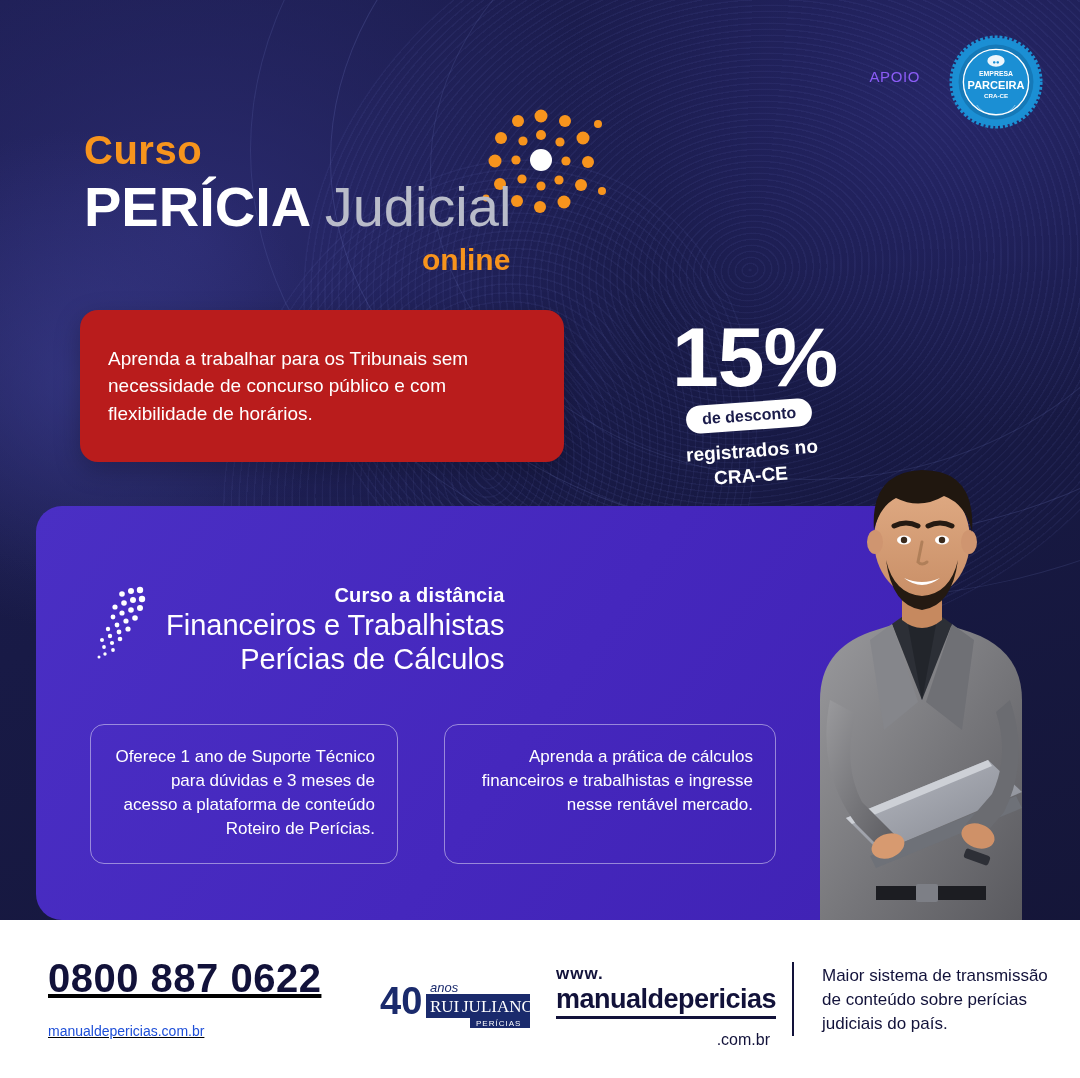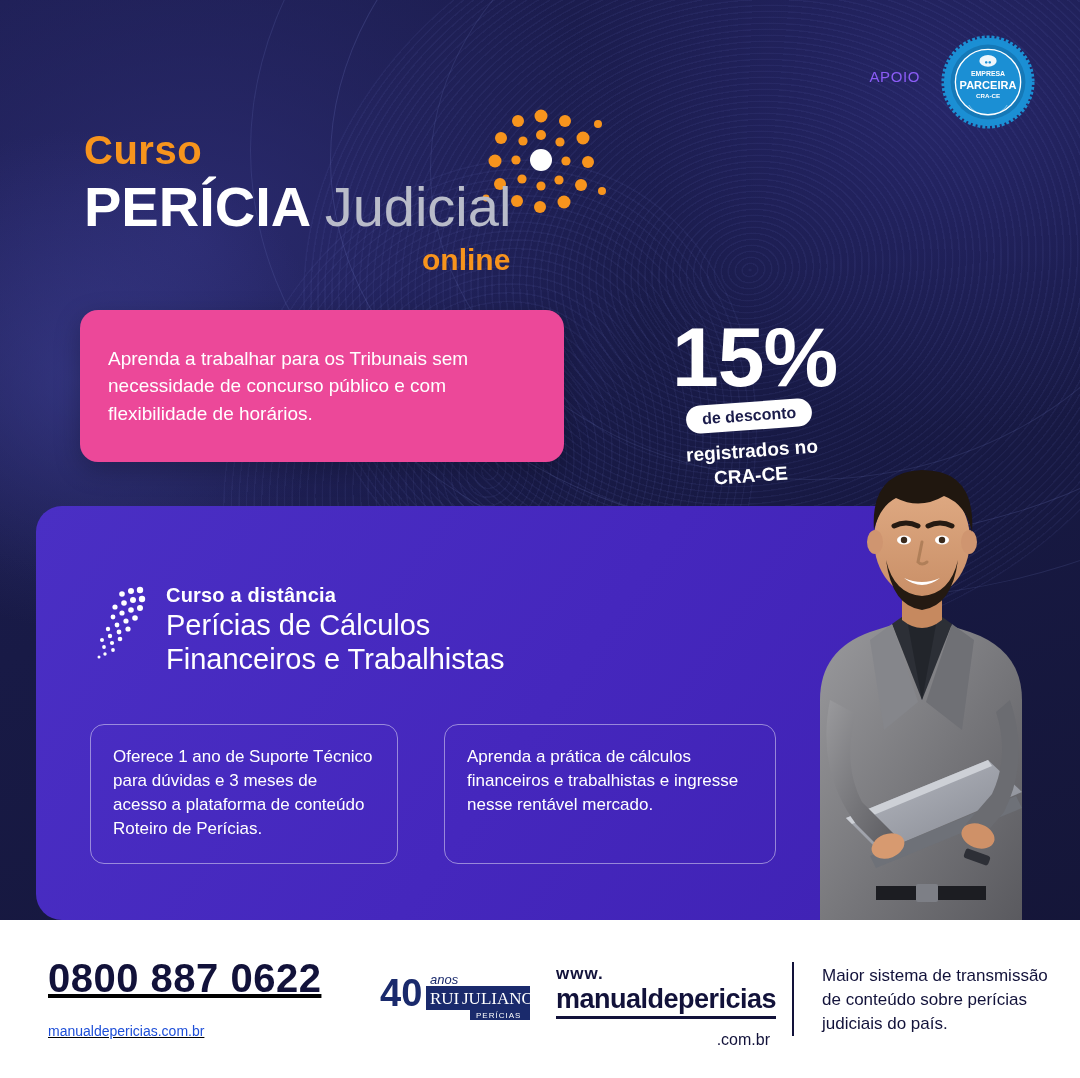--- a/index.html
+++ b/index.html
@@ -65,21 +65,21 @@
 
   
   .apoio-wrap {
     position: absolute; right: 160px; top: 68px;
     display: flex; align-items: center; gap: 14px;
   }
   .apoio-label {
     color: #8b5cf6; font-size: 15px; font-weight: normal; letter-spacing: .6px;
   }
   .seal {
-    position: absolute; right: 44px; top: 34px;
+    position: absolute; right: 36px; top: 34px;
     width: 96px; height: 96px;
   }
 
   
   .burst { position: absolute; left: 466px; top: 88px; width: 150px; height: 150px; }
 
   
   .headline { position: absolute; left: 84px; top: 130px; }
   .h-curso {
     color: #f7941d; font-size: 40px; font-weight: bold; letter-spacing: .5px;
@@ -94,21 +94,21 @@
   .h-main .w2 { color: #b9bcc9; font-weight: normal; }
   .h-online {
     margin-top: 6px; margin-left: 338px;
     color: #f7941d; font-size: 30px; font-weight: bold;
   }
 
   
   .callout {
     position: absolute; left: 80px; top: 310px;
     width: 484px; height: 152px;
-    background: #ec4899;
+    background: #b91c1c;
     border-radius: 18px;
     box-shadow: 0 8px 26px rgba(0,0,0,.25);
     display: flex; align-items: center;
   }
   .callout p {
     color: #ffffff; font-size: 19px; line-height: 1.45;
     padding: 0 28px; font-weight: 500;
   }
 
   
@@ -137,20 +137,21 @@
     margin-top: 2px; margin-left: 28px; transform: rotate(-4deg);
   }
 
   
   .card {
     position: absolute; left: 36px; top: 506px;
     width: 892px; height: 414px;
     background: #4a2fc4;
     background: linear-gradient(125deg, #4a2fc4 0%, #4527bd 55%, #3f22b4 100%);
     border-radius: 26px;
+    text-align: right;
   }
   .card-logo { position: absolute; left: 58px; top: 78px; display: flex; gap: 14px; }
   .dots-logo { width: 58px; height: 78px; position: relative; }
   .logo-text .l1 {
     color: #ffffff; font-size: 20px; font-weight: bold; letter-spacing: .2px;
   }
   .logo-text .l2 {
     color: #ffffff; font-size: 29px; line-height: 1.12; margin-top: 2px; font-weight: 400;
   }
   .feature {
@@ -172,21 +173,21 @@
     width: 1080px; height: 158px;
     background: #ffffff;
     display: flex; align-items: center;
   }
   .f-phone { position: absolute; left: 48px; top: 36px; text-decoration: underline; }
   .f-phone .num {
     color: #12123a; font-size: 40px; font-weight: bold; letter-spacing: .5px;
   }
   .f-phone .site { color: #1d4ed8; font-size: 14px; margin-top: 22px; }
 
-  .f-rui { position: absolute; left: 378px; top: 42px; width: 160px; height: 58px; }
+  .f-rui { position: absolute; left: 378px; top: 50px; width: 160px; height: 58px; }
 
   .f-manual { position: absolute; left: 556px; top: 44px; width: 214px; }
   .f-www { color: #12123a; font-size: 17px; font-weight: bold; letter-spacing: 1px; }
   .f-manual-name {
     color: #12123a; font-size: 27px; font-weight: bold; letter-spacing: -.5px;
     border-bottom: 3px solid #12123a; display: inline-block; padding-bottom: 1px;
   }
   .f-manual-com { color: #12123a; font-size: 16px; text-align: right; margin-top: 12px; }
 
   .f-div { position: absolute; left: 792px; top: 42px; width: 2px; height: 74px; background: #12123a; }
@@ -308,22 +309,22 @@
               <circle cx="18" cy="59" r="2.1"></circle>
               <circle cx="10" cy="63" r="1.9"></circle>
             <circle cx="19" cy="66" r="1.9"></circle>
               <circle cx="11" cy="70" r="1.7"></circle>
               <circle cx="5" cy="73" r="1.5"></circle>
           </g>
         </svg>
       </div>
       <div class="logo-text">
         <div class="l1">Curso a distância</div>
+        <div class="l2">Financeiros e Trabalhistas</div>
         <div class="l2">Perícias de Cálculos</div>
-        <div class="l2">Financeiros e Trabalhistas</div>
       </div>
     </div>
 
     <div class="feature feat-1">
       <p>Oferece 1 ano de Suporte Técnico para dúvidas e 3 meses de acesso a plataforma de conteúdo Roteiro de Perícias.</p>
     </div>
     <div class="feature feat-2">
       <p>Aprenda a prática de cálculos financeiros e trabalhistas e ingresse nesse rentável mercado.</p>
     </div>
   </div>

